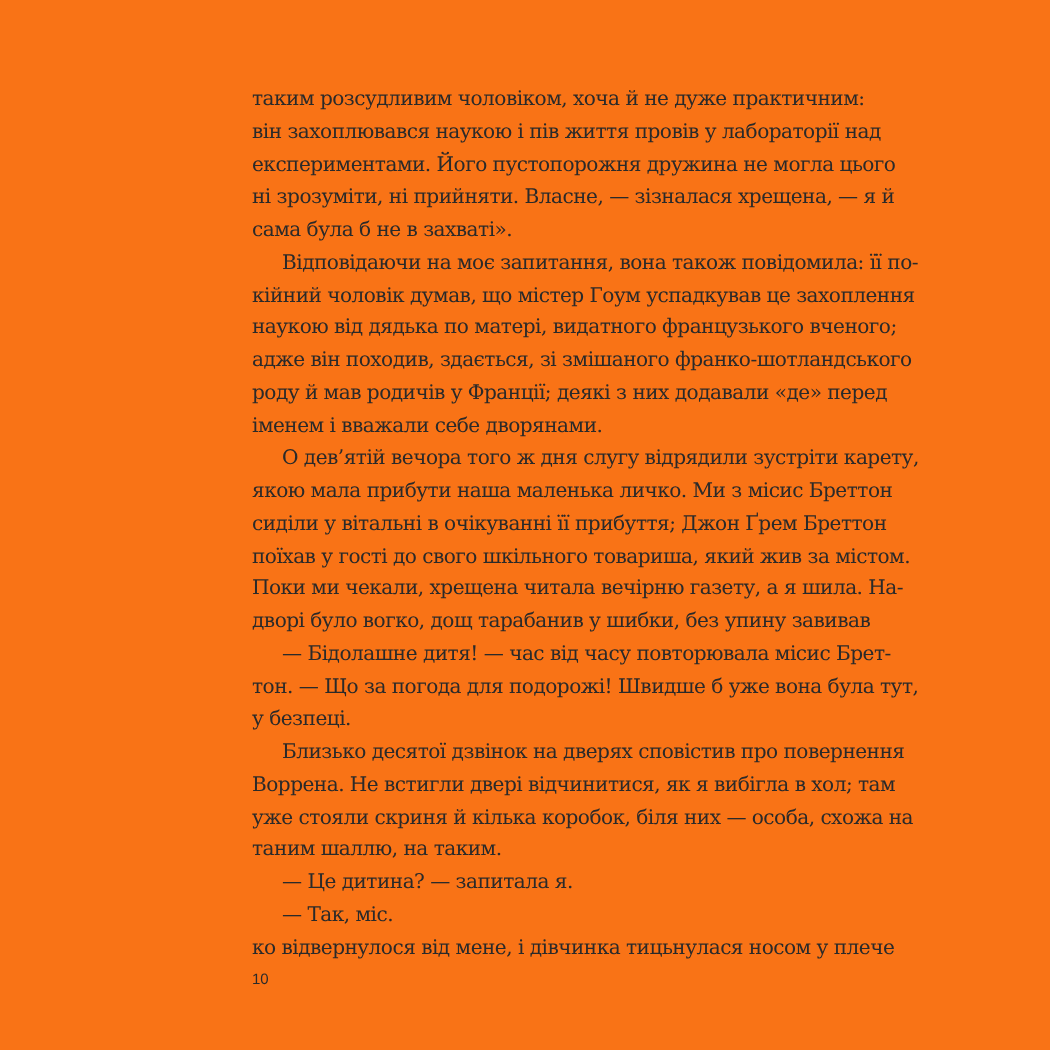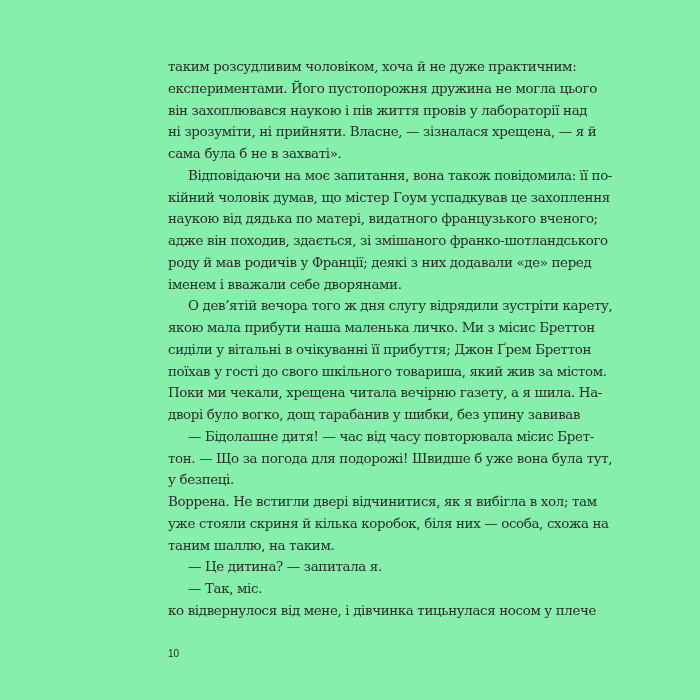--- a/index.html
+++ b/index.html
@@ -1,18 +1,18 @@
 <!DOCTYPE html>
 <html><head>
   <meta charset="utf-8">
   <style>
     html, body { margin: 0; padding: 0; background: #ffffff; }
     body { width: 700px; height: 700px; position: relative; overflow: hidden; }
     .page {
-      position: absolute; left: 0; top: 0; width: 700px; height: 700px; background: #86efac;
+      position: absolute; left: 0; top: 0; width: 700px; height: 700px; background: #f97316;
     }
     .text-block {
       position: absolute; left: 168px; top: 56px; width: 367px;
       font-family: "DejaVu Serif", "Liberation Serif", serif;
       font-size: 13.4px; line-height: 21.75px; color: #2a2a2a;
       letter-spacing: -0.35px;
     }
     .line {
       display: block; white-space: nowrap; text-align: justify;
       text-align-last: justify; height: 21.75px; overflow: visible;
@@ -25,22 +25,22 @@
       font-size: 10px; color: #2a2a2a;
     }
   </style>
 </head>
 <body>
 
 <div class="page">
   <div class="text-block" id="text-block">
       <div>
         <span class="line">таким розсудливим чоловіком, хоча й не дуже практичним:</span>
+        <span class="line">він захоплювався наукою і пів життя провів у лабораторії над</span>
         <span class="line">експериментами. Його пустопорожня дружина не могла цього</span>
-        <span class="line">він захоплювався наукою і пів життя провів у лабораторії над</span>
         <span class="line">ні зрозуміти, ні прийняти. Власне, — зізналася хрещена, — я й</span>
         <span class="line last">сама була б не в захваті».</span>
       </div>
       <div>
         <span class="line indent">Відповідаючи на моє запитання, вона також повідомила: її по-</span>
         <span class="line">кійний чоловік думав, що містер Гоум успадкував це захоплення</span>
         <span class="line">наукою від дядька по матері, видатного французького вченого;</span>
         <span class="line">адже він походив, здається, зі змішаного франко-шотландського</span>
         <span class="line">роду й мав родичів у Франції; деякі з них додавали «де» перед</span>
         <span class="line last">іменем і вважали себе дворянами.</span>
@@ -52,20 +52,21 @@
         <span class="line">поїхав у гості до свого шкільного товариша, який жив за містом.</span>
         <span class="line">Поки ми чекали, хрещена читала вечірню газету, а я шила. На-</span>
         <span class="line">дворі було вогко, дощ тарабанив у шибки, без упину завивав</span>
       </div>
       <div>
         <span class="line indent">— Бідолашне дитя! — час від часу повторювала місис Брет-</span>
         <span class="line">тон. — Що за погода для подорожі! Швидше б уже вона була тут,</span>
         <span class="line last">у безпеці.</span>
       </div>
       <div>
+        <span class="line indent">Близько десятої дзвінок на дверях сповістив про повернення</span>
         <span class="line">Воррена. Не встигли двері відчинитися, як я вибігла в хол; там</span>
         <span class="line">уже стояли скриня й кілька коробок, біля них — особа, схожа на</span>
         <span class="line last">таним шаллю, на таким.</span>
       </div>
       <div>
         <span class="line indent last">— Це дитина? — запитала я.</span>
       </div>
       <div>
         <span class="line indent last">— Так, міс.</span>
       </div>

